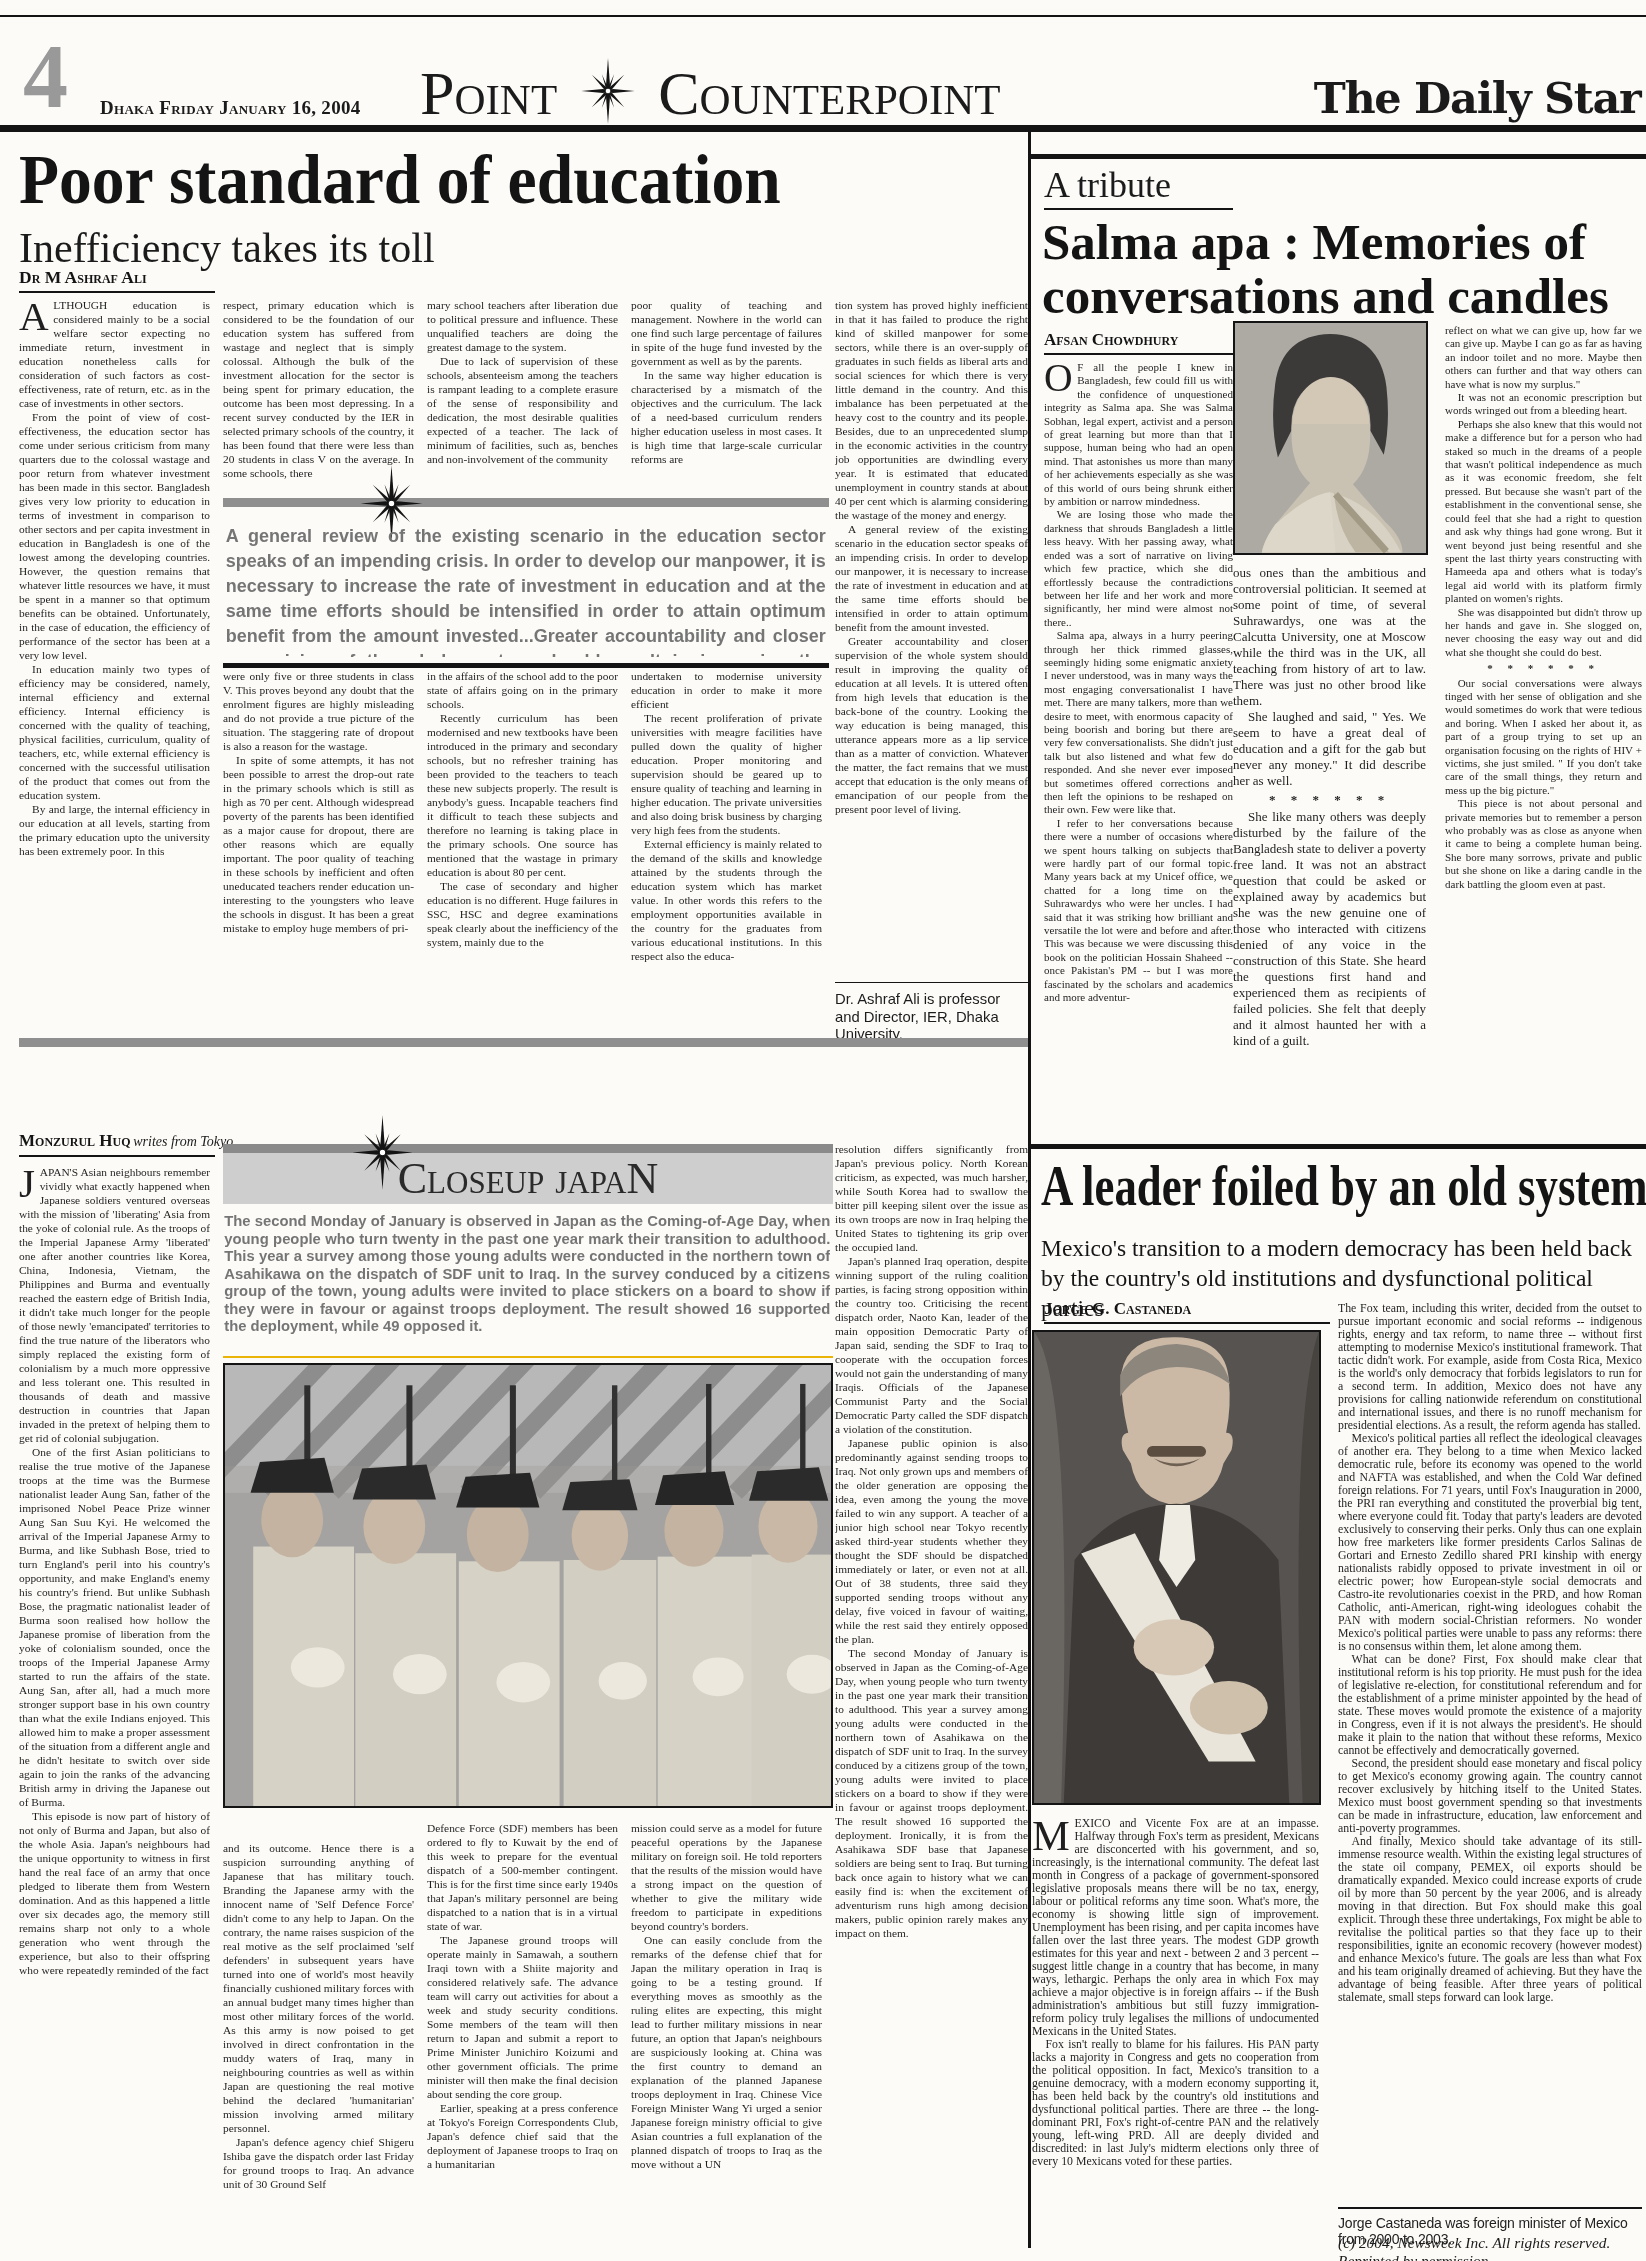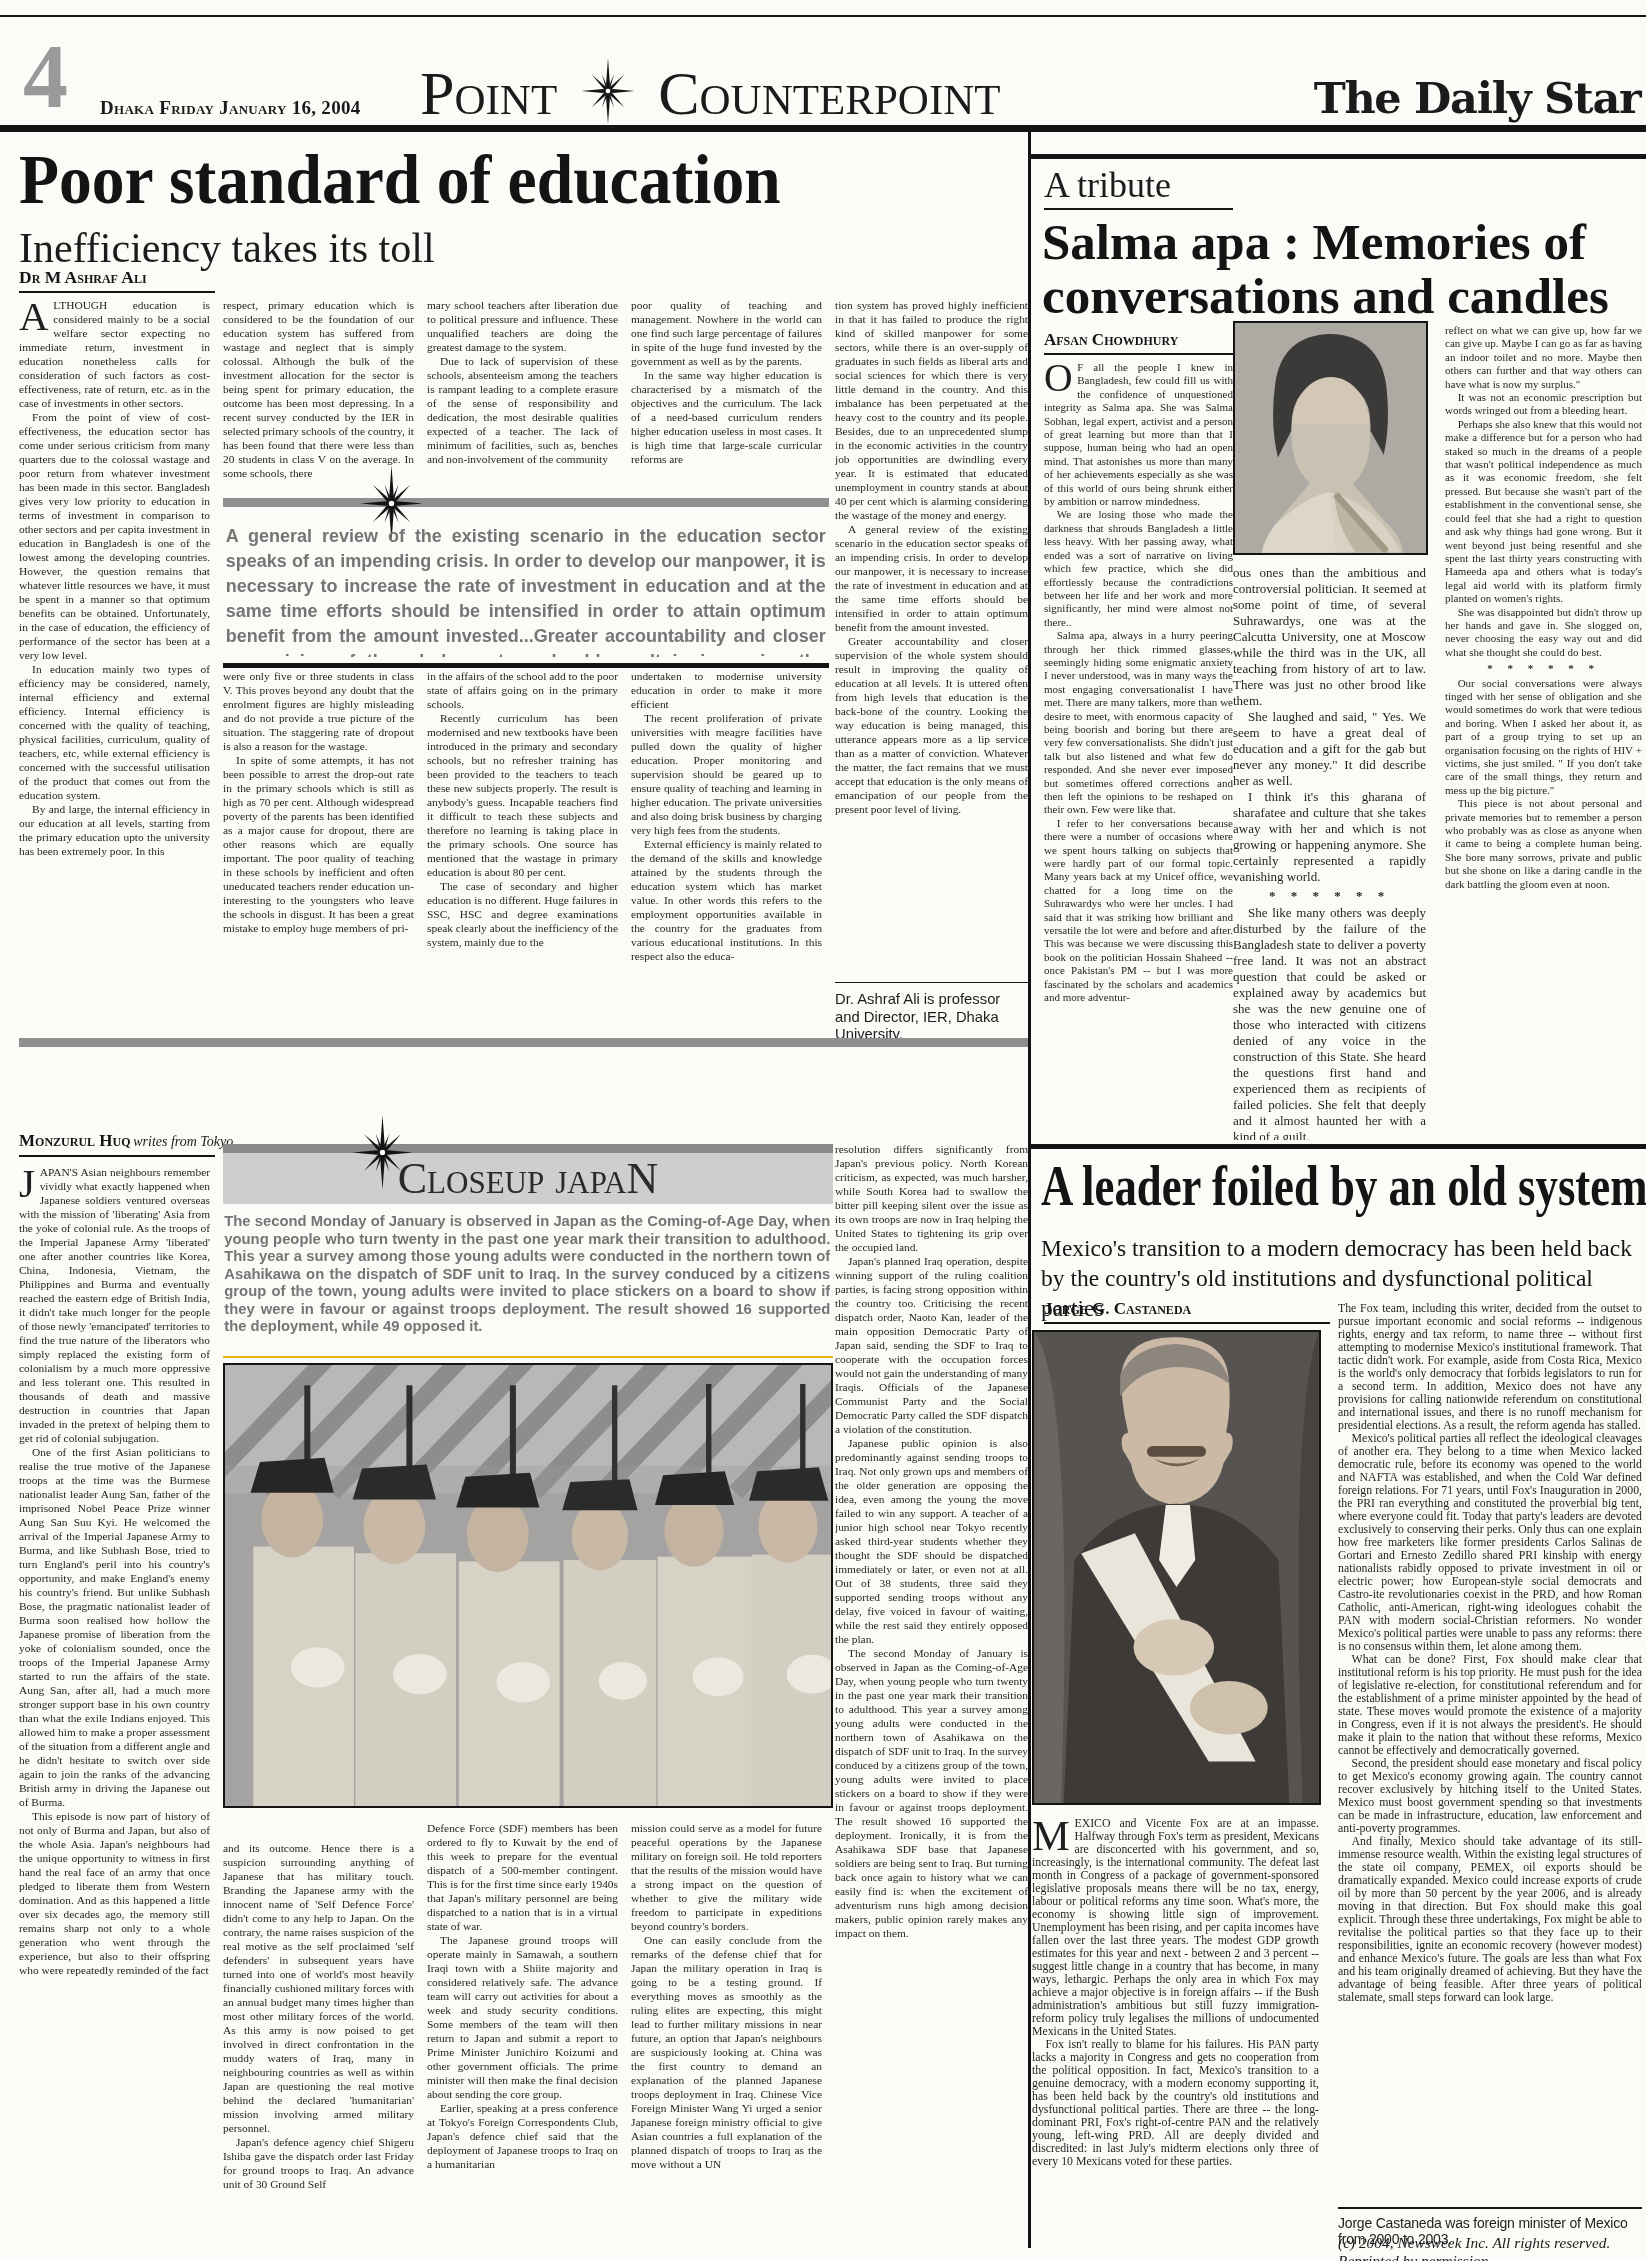--- a/index.html
+++ b/index.html
@@ -273,33 +273,32 @@
       <path d="M40,342 Q80,270 142,252 Q210,268 248,342 Z" fill="#d8d2c4"></path>
       <path d="M148,252 L230,342 L180,342 Q150,300 148,252 Z" fill="#bdb5a2"></path>
       <path d="M60,300 Q110,255 142,252 L150,342 L40,342 Q44,322 60,300 Z" fill="#ddd7c9"></path>
       <path d="M150,255 L226,340" stroke="#a39a86" stroke-width="10" fill="none"></path>
     </svg>
   </div>
 
   <div class="col cont" style="left:1233px;top:565px;width:193px;height:575px;font-size:13px;line-height:16px;">
       <p>ous ones than the ambitious and controversial politician. It seemed at some point of time, of several Suhrawardys, one was at the Calcutta University, one at Moscow while the third was in the UK, all teaching from history of art to law. There was just no other brood like them.</p>
       <p>She laughed and said, " Yes. We seem to have a great deal of education and a gift for the gab but never any money." It did describe her as well.</p>
-      <p>I think it's this gharana of sharafatee and culture that she takes away with her and which is not growing or happening anymore. She certainly represented a rapidly vanishing world.</p>
       <p class="stars">*  *  *  *  *  *</p>
       <p>She like many others was deeply disturbed by the failure of the Bangladesh state to deliver a poverty free land. It was not an abstract question that could be asked or explained away by academics but she was the new genuine one of those who interacted with citizens denied of any voice in the construction of this State. She heard the questions first hand and experienced them as recipients of failed policies. She felt that deeply and it almost haunted her with a kind of a guilt.</p>
     </div>
 
   <div class="col cont" style="left:1445px;top:324px;width:197px;height:816px;font-size:11px;line-height:13.4px;">
       <p>reflect on what we can give up, how far we can give up. Maybe I can go as far as having an indoor toilet and no more. Maybe then others can further and that way others can have what is now my surplus."</p>
       <p>It was not an economic prescription but words wringed out from a bleeding heart.</p>
       <p>Perhaps she also knew that this would not make a difference but for a person who had staked so much in the dreams of a people that wasn't political independence as much as it was economic freedom, she felt pressed. But because she wasn't part of the establishment in the conventional sense, she could feel that she had a right to question and ask why things had gone wrong. But it went beyond just being resentful and she spent the last thirty years constructing with Hameeda apa and others what is today's legal aid world with its platform firmly planted on women's rights.</p>
       <p>She was disappointed but didn't throw up her hands and gave in. She slogged on, never choosing the easy way out and did what she thought she could do best.</p>
       <p class="stars">*  *  *  *  *  *</p>
       <p>Our social conversations were always tinged with her sense of obligation and she would sometimes do work that were tedious and boring. When I asked her about it, as part of a group trying to set up an organisation focusing on the rights of HIV + victims, she just smiled. " If you don't take care of the small things, they return and mess up the big picture."</p>
-      <p>This piece is not about personal and private memories but to remember a person who probably was as close as anyone when it came to being a complete human being. She bore many sorrows, private and public but she shone on like a daring candle in the dark  battling the gloom even at noon.</p>
+      <p>This piece is not about personal and private memories but to remember a person who probably was as close as anyone when it came to being a complete human being. She bore many sorrows, private and public but she shone on like a daring candle in the dark  battling the gloom even at past.</p>
     </div>
 
   <div class="abs rule" style="left:1031px;top:1144px;width:616px;height:4.7px;"></div>
 
   <div class="abs serifhead" style="left:1041px;top:1158px;font-size:56px;">
     <span class="inner" style="transform:scaleX(.8);">A leader foiled by an old system</span>
   </div>
 
   <div class="abs" style="left:1041px;top:1234px;width:591px;font-size:23.5px;line-height:1.27;font-family:'Liberation Serif',serif;color:#161616;">Mexico's transition to a modern democracy has been held back by the country's old institutions and dysfunctional political parties</div>
 

